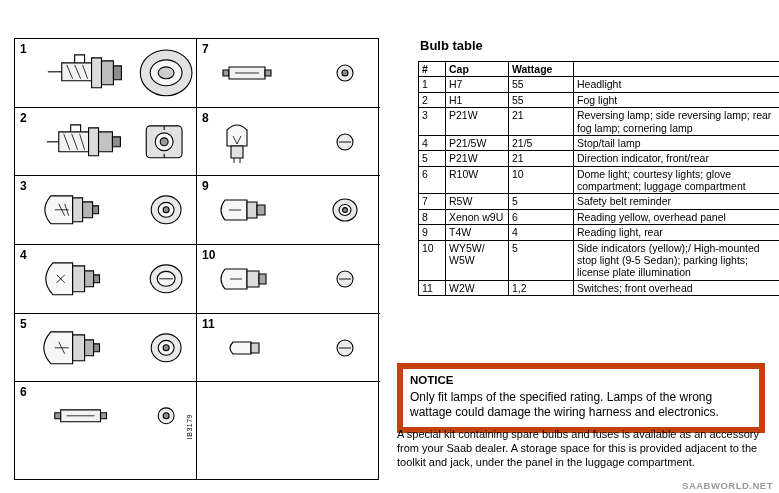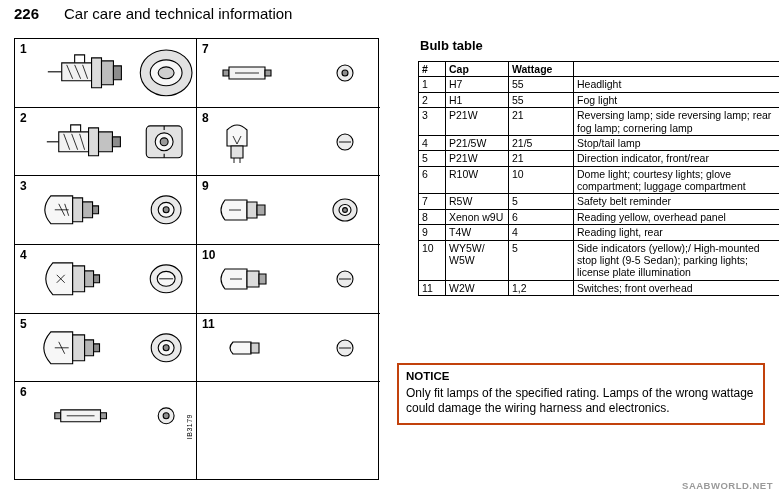--- a/index.html
+++ b/index.html
@@ -84,21 +84,21 @@
     text-align:left;
   }
   table.bt th{font-weight:bold;background:#fff;}
   .c-num{width:20px;}
   .c-cap{width:56px;}
   .c-watt{width:58px;}
 
   
   .notice{
     position:absolute;left:397px;top:363px;width:368px;
-    border:2px solid #c2410c;
+    border:6px solid #c2410c;
     box-sizing:border-box;
     padding:5px 7px 7px 7px;
   }
   .notice-title{font-size:11.5px;font-weight:bold;margin-bottom:4px;}
   .notice-body{font-size:12px;line-height:1.25;}
 
   .footnote{
     position:absolute;left:397px;top:428px;width:370px;
     font-size:11px;line-height:1.25;
   }
@@ -109,24 +109,20 @@
     font-size:9.5px;font-weight:bold;color:#9a9a9a;
     letter-spacing:0.5px;
     margin-top:45px;
   }
 </style>
 </head>
 <body>
 
 <div class="page">
 
-  <div class="header">
-    <div class="page-num">226</div>
-    <div class="page-title">Car care and technical information</div>
-  </div>
 
   <div class="bulb-grid">
 
     <div class="bulb-col col-left">
 
       <div class="bulb-cell">
         <div class="cell-num">1</div>
         <svg class="art" viewBox="0 0 182 69">
           <g stroke="#000" fill="none" stroke-width="1.1">
             <path d="M33 33 h14"></path>
@@ -384,16 +380,17 @@
         </tr>
       </tbody>
     </table>
   </div>
 
   <div class="notice">
     <div class="notice-title">NOTICE</div>
     <div class="notice-body">Only fit lamps of the specified rating. Lamps of the wrong wattage could damage the wiring harness and electronics.</div>
   </div>
 
+  <div class="footnote">A special kit containing spare bulbs and fuses is available as an accessory from your Saab dealer. A storage space for this is provided adjacent to the toolkit and jack, under the panel in the luggage compartment.</div>
 
   <div class="watermark">SAABWORLD.NET</div>
 
 </div>
 
 </body></html>

